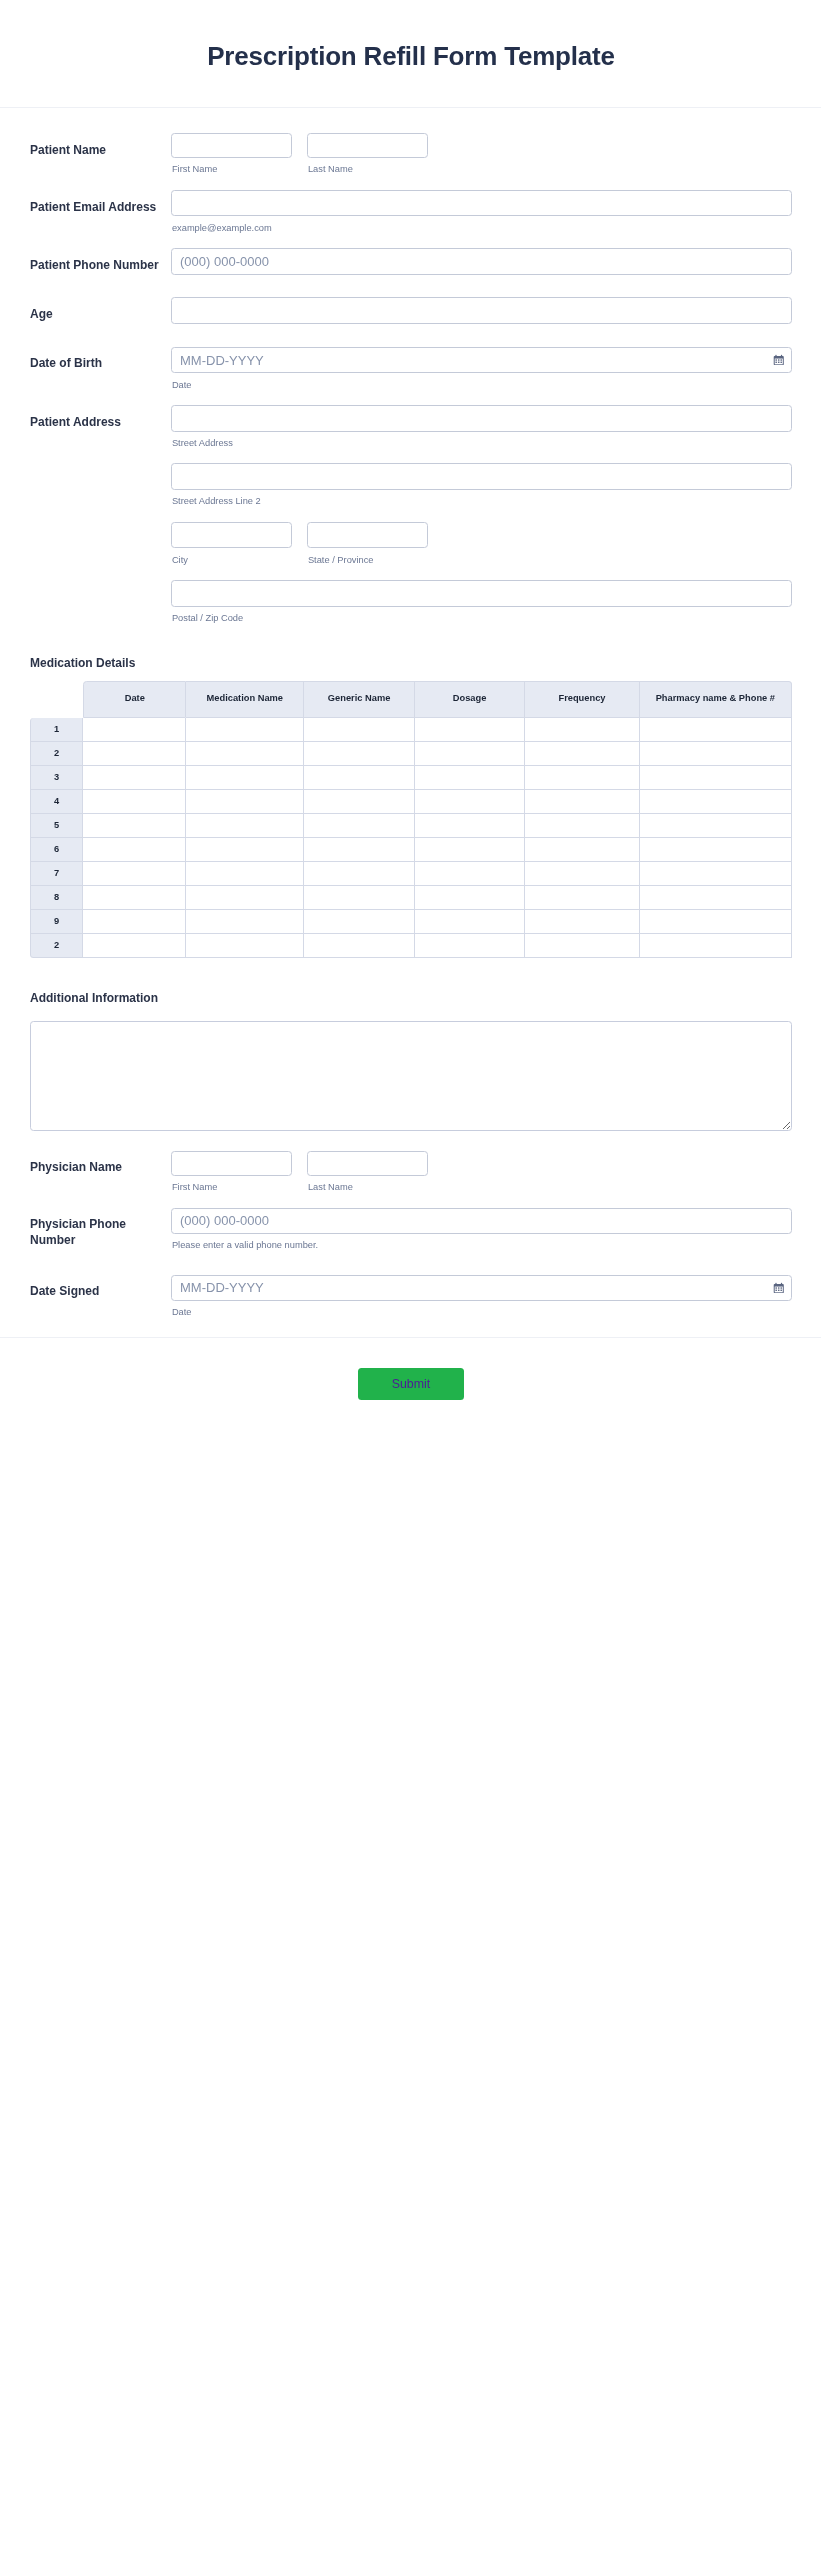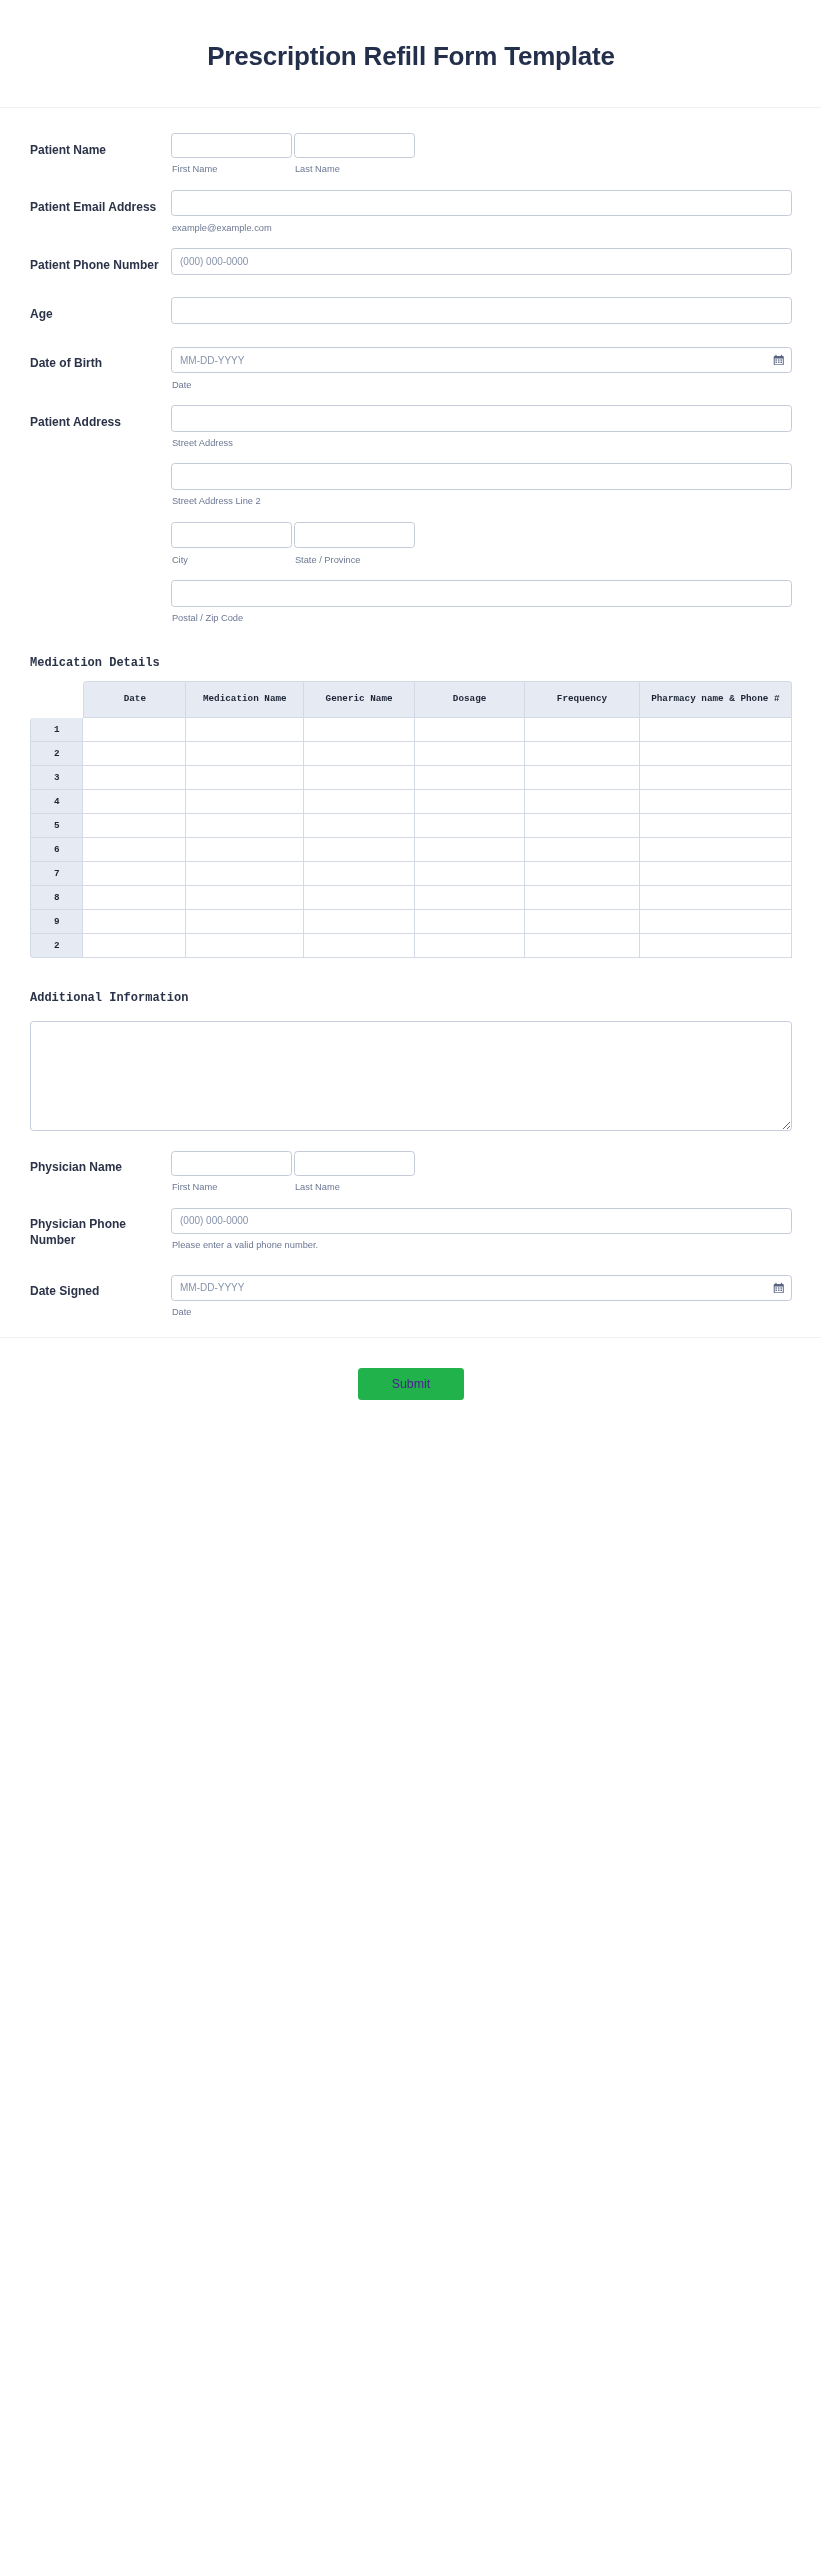--- a/index.html
+++ b/index.html
@@ -41,32 +41,32 @@
     width: 141px;
     flex: 0 0 141px;
     font-size: 12px;
     font-weight: bold;
     color: #2b3348;
     padding-top: 9.7px;
     line-height: 1.3;
   }
   .row-fields { flex: 1 1 auto; min-width: 0; }
 
-  .sub-row { display: flex; gap: 2px; }
+  .sub-row { display: flex; gap: 15px; }
   .field-col { display: flex; flex-direction: column; }
   .field-col.half { width: 121px; }
   .field-col.full { width: 100%; }
 
   .inp {
     height: 25px;
     border: 0.9px solid #c4cad8;
     border-radius: 3.5px;
     background: #fff;
     font-family: "Liberation Sans", sans-serif;
-    font-size: 10px;
+    font-size: 13px;
     color: #2c3345;
     padding: 0 8px;
     width: 100%;
     outline: none;
   }
   .inp::placeholder { color: #8793ab; }
   .inp-tall { height: 26.5px; }
 
   .sublabel {
     font-size: 9.3px;
@@ -83,21 +83,21 @@
     position: absolute;
     right: 8px;
     top: 50%;
     transform: translateY(-50%);
     width: 11.5px;
     height: 11.5px;
     pointer-events: none;
   }
 
   
-  .table-section { padding: 8.8px 30px 0 30px; margin-bottom: 16px; font-family: Liberation Mono, monospace; }
+  .table-section { padding: 8.8px 30px 0 30px; margin-bottom: 16px; }
   .section-heading {
     font-size: 12px;
     font-weight: bold;
     color: #2b3348;
     margin: 8.8px 0 10.6px 0;
   }
   table.med-table {
     border-collapse: separate;
     border-spacing: 0;
     width: 100%;

